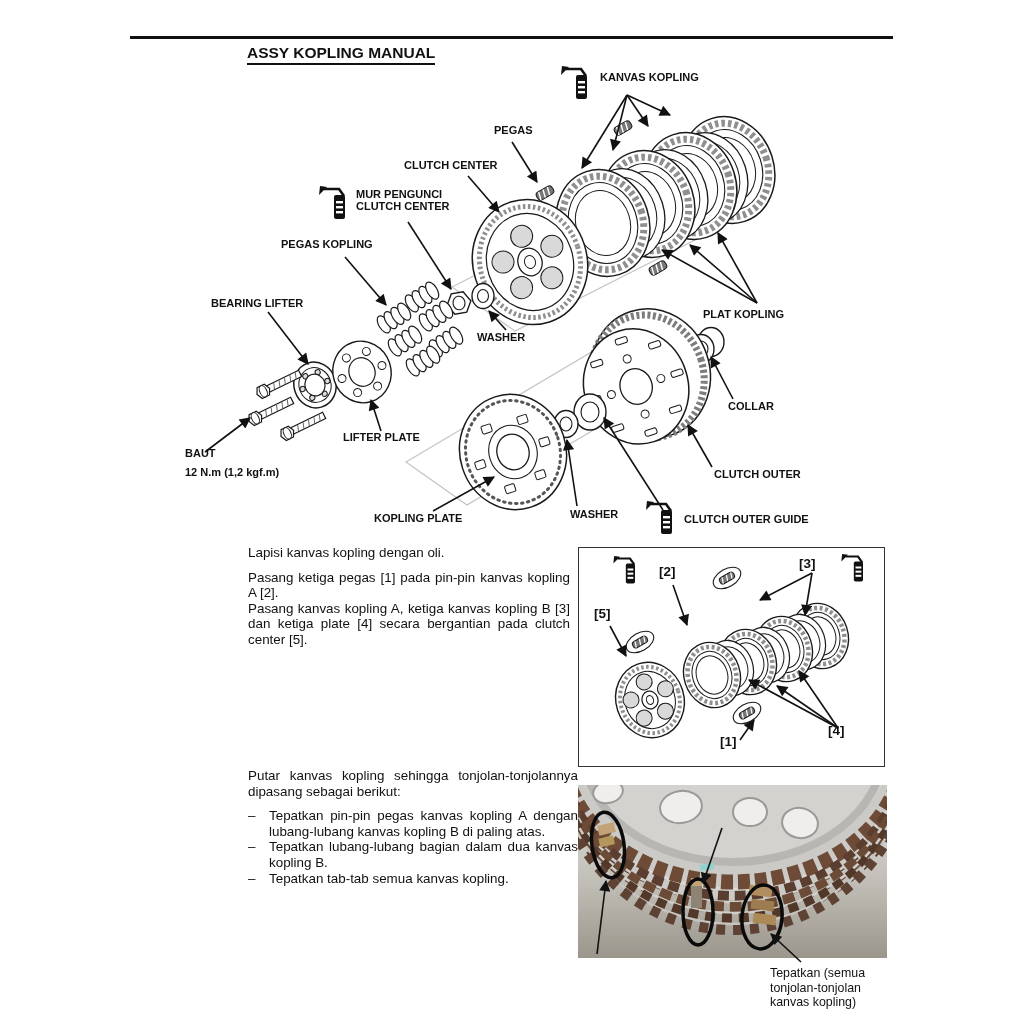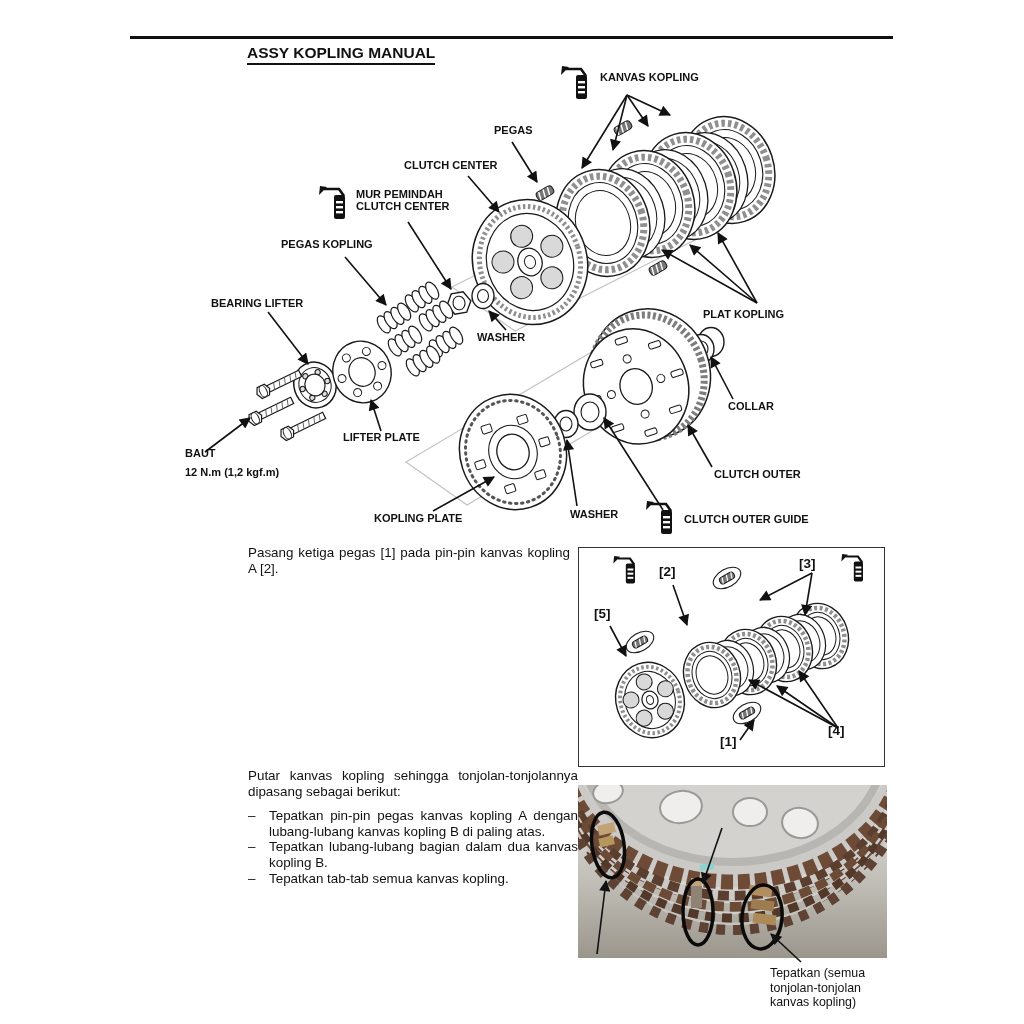--- a/index.html
+++ b/index.html
@@ -463,21 +463,21 @@
         <rect x="16" y="9" width="11" height="24" rx="2" fill="#111"></rect>
         <rect x="18" y="15" width="7" height="2.4" fill="#fff"></rect>
         <rect x="18" y="20" width="7" height="2.4" fill="#fff"></rect>
         <rect x="18" y="25" width="7" height="2.4" fill="#fff"></rect>
       </svg>
   </span>
 
   <div class="lbl" style="left:600px;top:71px;">KANVAS KOPLING</div>
   <div class="lbl" style="left:494px;top:124px;">PEGAS</div>
   <div class="lbl" style="left:404px;top:159px;">CLUTCH CENTER</div>
-  <div class="lbl pre" style="left:356px;top:188px;">MUR PEMINDAH
+  <div class="lbl pre" style="left:356px;top:188px;">MUR PENGUNCI
 CLUTCH CENTER</div>
   <div class="lbl" style="left:281px;top:238px;">PEGAS KOPLING</div>
   <div class="lbl" style="left:211px;top:297px;">BEARING LIFTER</div>
   <div class="lbl" style="left:185px;top:447px;">BAUT</div>
   <div class="lbl" style="left:185px;top:466px;">12 N.m (1,2 kgf.m)</div>
   <div class="lbl" style="left:343px;top:431px;">LIFTER PLATE</div>
   <div class="lbl" style="left:374px;top:512px;">KOPLING PLATE</div>
   <div class="lbl" style="left:477px;top:331px;">WASHER</div>
   <div class="lbl" style="left:570px;top:508px;">WASHER</div>
   <div class="lbl" style="left:703px;top:308px;">PLAT KOPLING</div>
@@ -485,21 +485,23 @@
   <div class="lbl" style="left:714px;top:468px;">CLUTCH OUTER</div>
   <div class="lbl" style="left:684px;top:513px;">CLUTCH OUTER GUIDE</div>
 
   <div class="ref" style="left:594px;top:606px;">[5]</div>
   <div class="ref" style="left:659px;top:564px;">[2]</div>
   <div class="ref" style="left:799px;top:556px;">[3]</div>
   <div class="ref" style="left:720px;top:734px;">[1]</div>
   <div class="ref" style="left:828px;top:723px;">[4]</div>
 
   <div class="tb" style="left:248px;top:545px;width:322px;">
+    <p class="mb">Lapisi kanvas kopling dengan oli.</p>
     <p>Pasang ketiga pegas [1] pada pin-pin kanvas kopling A [2].</p>
+    <p>Pasang kanvas kopling A, ketiga kanvas kopling B [3] dan ketiga plate [4] secara bergantian pada clutch center [5].</p>
   </div>
 
   <div class="tb" style="left:248px;top:768px;width:330px;">
     <p class="mb">Putar kanvas kopling sehingga tonjolan-tonjolannya dipasang sebagai berikut:</p>
     <div class="bullet">
       <span class="dash">–</span>
       <span class="btxt">Tepatkan pin-pin pegas kanvas kopling A dengan lubang-lubang kanvas kopling B di paling atas.</span>
     </div>
     <div class="bullet">
       <span class="dash">–</span>

